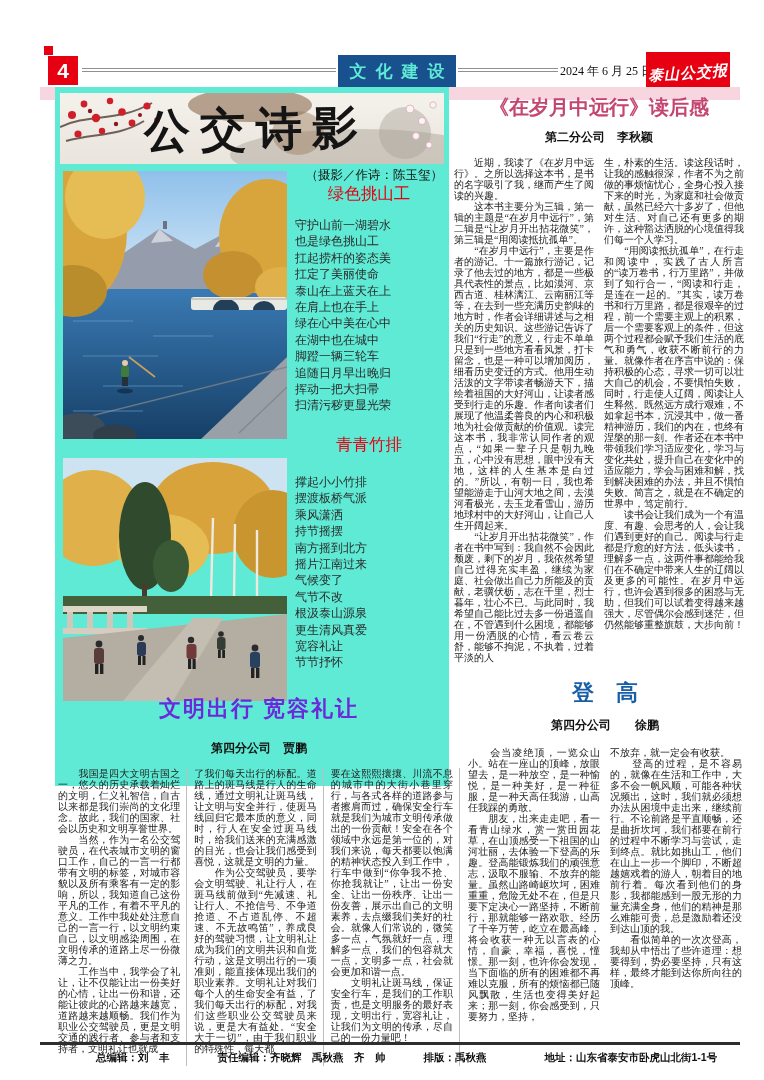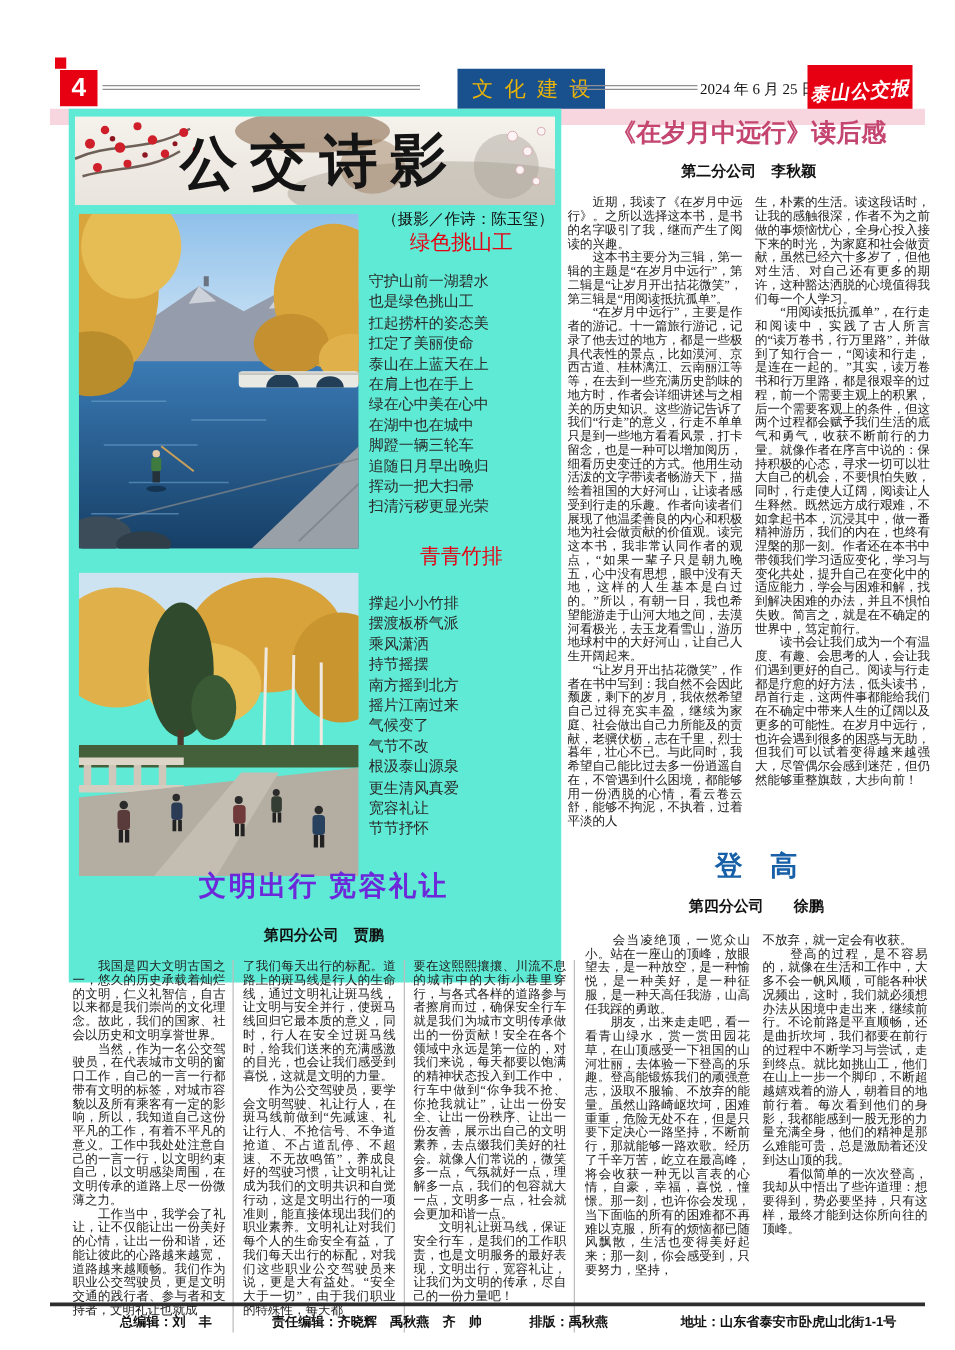--- a/index.html
+++ b/index.html
@@ -8,22 +8,22 @@
   .sans{font-family:"Liberation Sans","DejaVu Sans",sans-serif;}
   .abs{position:absolute;}
 
   
   .corner-sq{left:44px;top:46px;width:9px;height:9px;background:#e60012;}
   .page-badge{left:48px;top:56px;width:30px;height:29px;background:#e60012;color:#fff;
               font-weight:bold;font-size:21px;line-height:29px;text-align:center;}
   .hrule{height:2px;border-top:1px solid #8f8f94;border-bottom:1px solid #8f8f94;}
   .hrule-a{left:82px;top:68px;width:254px;}
   .hrule-b{left:458px;top:68px;width:100px;}
-  .section-box{left:338px;top:55px;width:118px;height:34px;background:#19508e;color:#eab308;
-               font-weight:normal;font-size:17px;line-height:34px;text-align:center;letter-spacing:9px;padding-left:9px;box-sizing:border-box;margin-left:28px;}
+  .section-box{left:338px;top:55px;width:118px;height:34px;background:#19508e;color:#5eead4;
+               font-weight:bold;font-size:17px;line-height:34px;text-align:center;letter-spacing:9px;padding-left:9px;box-sizing:border-box;}
   .date{left:560px;top:63px;width:86px;height:14px;font-size:12px;color:#111;white-space:nowrap;}
   .masthead{left:646px;top:52px;width:84px;height:43px;background:#e60012;color:#fff;text-align:center;}
   .masthead span{display:inline-block;font-family:"DejaVu Serif",serif;font-style:italic;font-weight:bold;
                  font-size:15px;line-height:43px;letter-spacing:1px;transform:rotate(-4deg);}
   .pink-strip{left:40px;top:87px;width:700px;height:13px;background:#f7d6e0;}
 
   
   .poetry-panel{left:55px;top:87px;width:394px;height:699px;background:#5eead4;}
   .banner{position:absolute;left:5px;top:6px;width:384px;height:71px;overflow:hidden;}
   .credit{position:absolute;right:6px;top:80px;font-size:12.5px;color:#111;}
@@ -289,21 +289,21 @@
     <div class="cols reading-cols">
       <div class="col">
           <p>　　近期，我读了《在岁月中远行》。之所以选择这本书，是书的名字吸引了我，继而产生了阅读的兴趣。</p>
           <p>　　这本书主要分为三辑，第一辑的主题是“在岁月中远行”，第二辑是“让岁月开出拈花微笑”，第三辑是“用阅读抵抗孤单”。</p>
           <p>　　“在岁月中远行”，主要是作者的游记。十一篇旅行游记，记录了他去过的地方，都是一些极具代表性的景点，比如漠河、京西古道、桂林漓江、云南丽江等等，在去到一些充满历史韵味的地方时，作者会详细讲述与之相关的历史知识。这些游记告诉了我们“行走”的意义，行走不单单只是到一些地方看看风景，打卡留念，也是一种可以增加阅历，细看历史变迁的方式。他用生动活泼的文字带读者畅游天下，描绘着祖国的大好河山，让读者感受到行走的乐趣。作者向读者们展现了他温柔善良的内心和积极地为社会做贡献的价值观。读完这本书，我非常认同作者的观点，“如果一辈子只是朝九晚五，心中没有思想，眼中没有天地，这样的人生基本是白过的。”所以，有朝一日，我也希望能游走于山河大地之间，去漠河看极光，去玉龙看雪山，游历地球村中的大好河山，让自己人生开阔起来。</p>
           <p>　　“让岁月开出拈花微笑”，作者在书中写到：我自然不会因此颓废，剩下的岁月，我依然希望自己过得充实丰盈，继续为家庭、社会做出自己力所能及的贡献，老骥伏枥，志在千里，烈士暮年，壮心不已。与此同时，我希望自己能比过去多一份逍遥自在，不管遇到什么困境，都能够用一份洒脱的心情，看云卷云舒，能够不拘泥，不执着，过着平淡的人</p>
         </div>
       <div class="col">
           <p>生，朴素的生活。读这段话时，让我的感触很深，作者不为之前做的事烦恼忧心，全身心投入接下来的时光，为家庭和社会做贡献，虽然已经六十多岁了，但他对生活、对自己还有更多的期许，这种豁达洒脱的心境值得我们每一个人学习。</p>
           <p>　　“用阅读抵抗孤单”，在行走和阅读中，实践了古人所言的“读万卷书，行万里路”，并做到了知行合一，“阅读和行走，是连在一起的。”其实，读万卷书和行万里路，都是很艰辛的过程，前一个需要主观上的积累，后一个需要客观上的条件，但这两个过程都会赋予我们生活的底气和勇气，收获不断前行的力量。就像作者在序言中说的：保持积极的心态，寻求一切可以壮大自己的机会，不要惧怕失败，同时，行走使人辽阔，阅读让人生释然。既然远方成行艰难，不如拿起书本，沉浸其中，做一番精神游历，我们的内在，也终有涅槃的那一刻。作者还在本书中带领我们学习适应变化，学习与变化共处，提升自己在变化中的适应能力，学会与困难和解，找到解决困难的办法，并且不惧怕失败。简言之，就是在不确定的世界中，笃定前行。</p>
-          <p>　　读书会让我们成为一个有温度、有趣、会思考的人，会让我们遇到更好的自己。阅读与行走都是疗愈的好方法，低头读书，昂首行走，这两件事都能给我们在不确定中带来人生的辽阔以及更多的可能性。在岁月中远行，也许会遇到很多的困惑与无助，但我们可以试着变得越来越强大，尽管偶尔会感到迷茫，但仍然能够重整旗鼓，大步向前！</p>
+          <p>　　读书会让我们成为一个有温度、有趣、会思考的人，会让我们遇到更好的自己。阅读与行走都是疗愈的好方法，低头读书，理解多一点，这两件事都能给我们在不确定中带来人生的辽阔以及更多的可能性。在岁月中远行，也许会遇到很多的困惑与无助，但我们可以试着变得越来越强大，尽管偶尔会感到迷茫，但仍然能够重整旗鼓，大步向前！</p>
         </div>
     </div>
   </div>
 
   <div class="abs article-civility">
     <h2 class="civility-title">文明出行 宽容礼让</h2>
     <div class="byline">第四分公司　贾鹏</div>
     <div class="cols civility-cols">
       <div class="col ccol">
           <p>　　我国是四大文明古国之一，悠久的历史承载着灿烂的文明，仁义礼智信，自古以来都是我们崇尚的文化理念。故此，我们的国家、社会以历史和文明享誉世界。</p>

